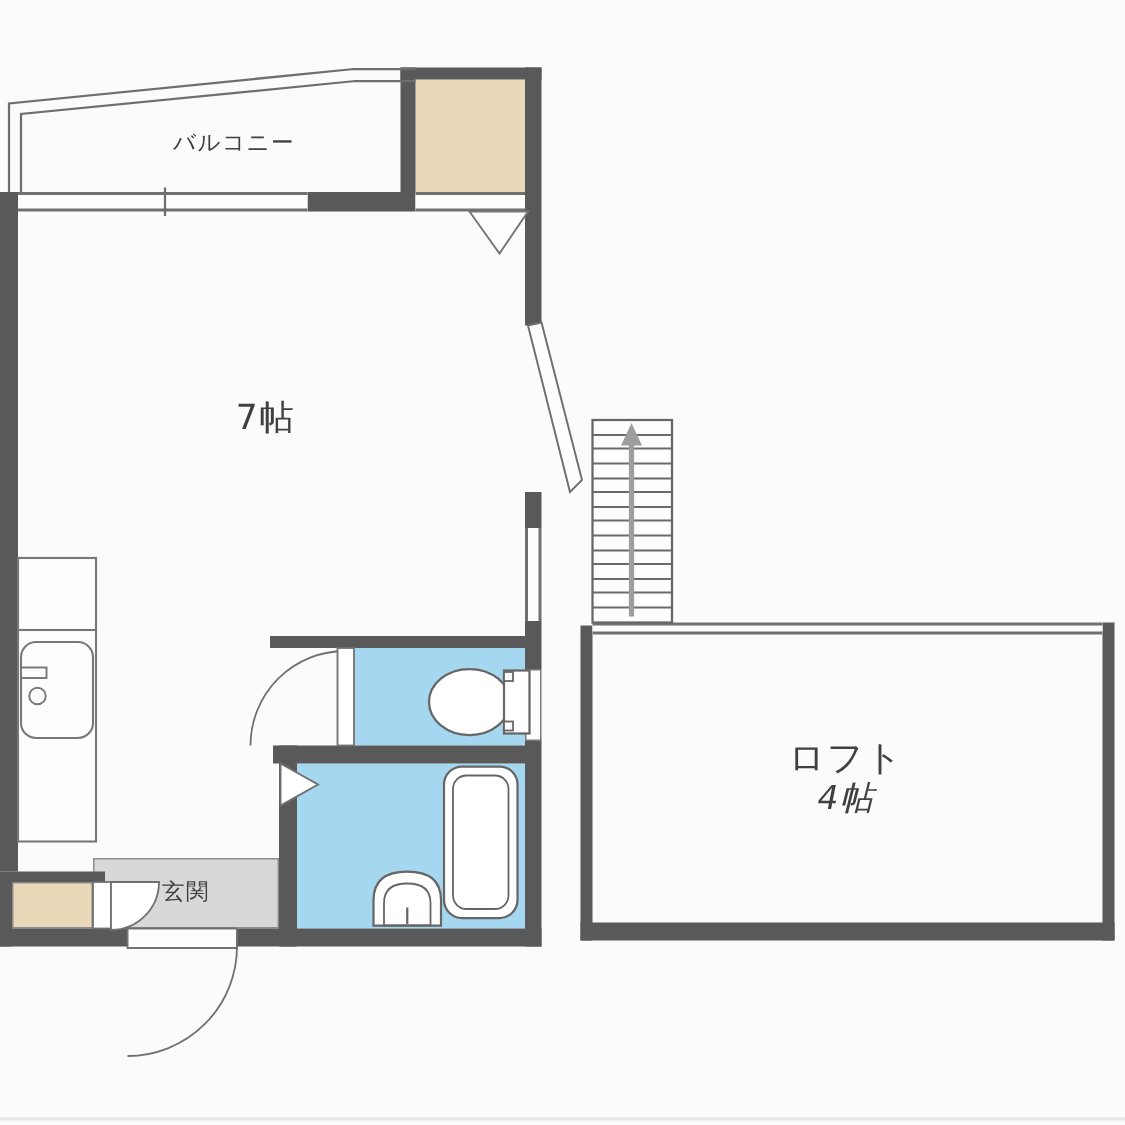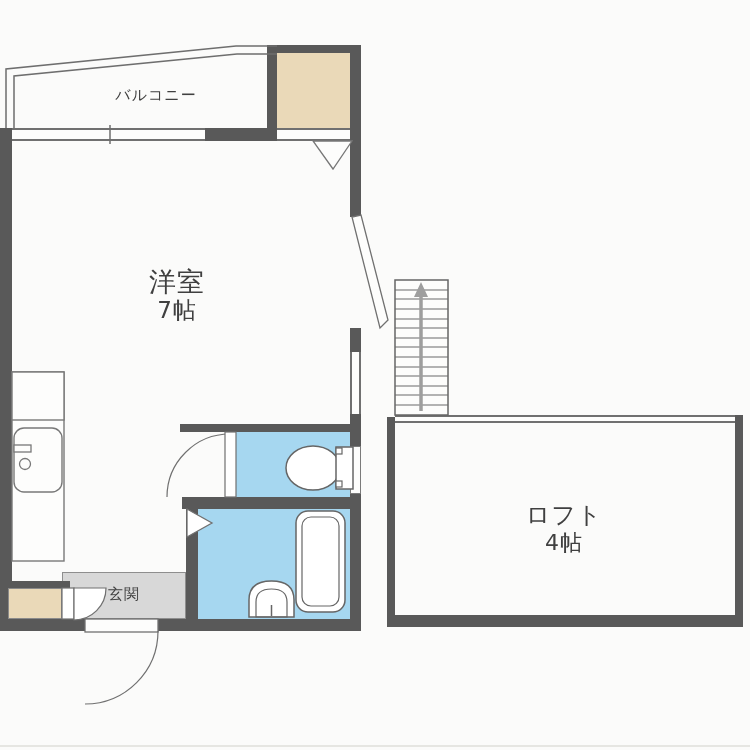--- a/index.html
+++ b/index.html
@@ -117,25 +117,24 @@
       <line x1="395" y1="395" x2="448" y2="395"></line>
       <line x1="395" y1="405" x2="448" y2="405"></line>
     </g>
     <line x1="421" y1="411" x2="421" y2="293" stroke="#9e9e9e" stroke-width="3.5"></line>
     <polygon points="414,297 421,282 428,297" fill="#9e9e9e"></polygon>
   </svg>
 
   <div class="label lbl-s" style="left:96px;top:87px;width:120px;">バルコニー</div>
 
   <div class="label" style="left:106px;top:266px;width:142px;">
-    <div class="room-main">洋室</div>
     <div class="room-sub">7帖</div>
   </div>
 
   <div class="label" style="left:494px;top:492px;width:140px;">
-    <div class="room-main" style="font-size:24px;margin-top:10px;">ロフト</div>
-    <div class="room-sub" style="font-size:22px;">4帖</div>
+    <div class="room-main" style="font-size:24px;">ロフト</div>
+    <div class="room-sub" style="font-size:22px;font-style:italic;">4帖</div>
   </div>
 
   <div class="label lbl-m" style="left:96px;top:586px;width:56px;">玄関</div>
 
   <div class="bottom-speckle"></div>
 </div>
 
 </body></html>

